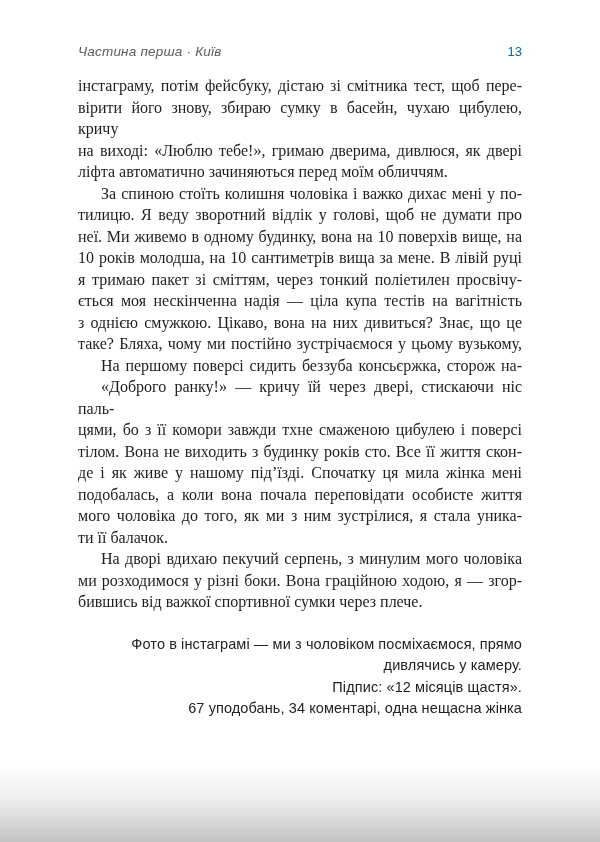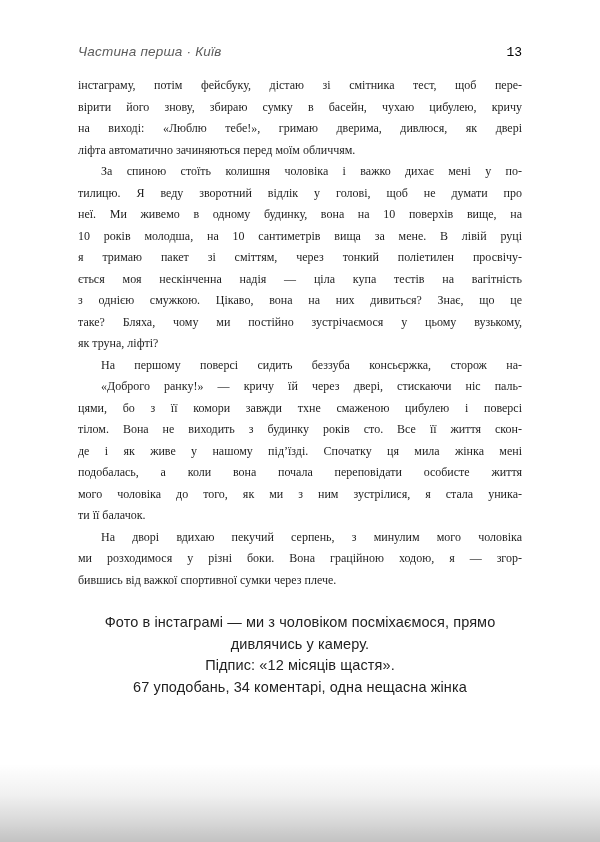--- a/index.html
+++ b/index.html
@@ -22,47 +22,47 @@
     padding-top: 44px;
     height: 16px;
     display: flex;
     justify-content: space-between;
     align-items: baseline;
     font-family: "Liberation Sans", sans-serif;
     font-size: 13.5px;
     color: #5c5c5c;
   }
   .head-title { font-style: italic; letter-spacing: 0.2px; }
-  .page-num   { font-style: normal; font-size: 13px; color: #000000; font-family: Liberation Mono, monospace; }
+  .page-num   { font-style: normal; font-size: 13px; color: #0369a1; }
 
   .body-text {
     margin-top: 15px;
     font-family: "Liberation Serif", serif;
-    font-size: 12px;
+    font-size: 16px;
     line-height: 21.5px;
     color: #1e1e1e;
   }
   .para { margin: 0; }
   .line {
     text-align: justify;
     text-align-last: justify;
     white-space: normal;
   }
   .line.last   { text-align-last: left; }
   .line.indent { text-indent: 23px; }
 
   .social-block {
     margin-top: 21px;
     font-family: "Liberation Sans", sans-serif;
     font-size: 14.5px;
     line-height: 21.5px;
     color: #222222;
     letter-spacing: 0.1px;
   }
-  .social-block .sline { text-align: center; }
+  .social-block .sline { text-align: right; }
 
   .bottom-fade {
     position: absolute;
     left: 0;
     bottom: 0;
     width: 600px;
     height: 78px;
     pointer-events: none;
     background: linear-gradient(to bottom,
       rgba(0,0,0,0) 0%,
@@ -90,21 +90,20 @@
       </div>
       <div class="para">
         <div class="line indent">За спиною стоїть колишня чоловіка і важко дихає мені у по-</div>
         <div class="line">тилицю. Я веду зворотний відлік у голові, щоб не думати про</div>
         <div class="line">неї. Ми живемо в одному будинку, вона на 10 поверхів вище, на</div>
         <div class="line">10 років молодша, на 10 сантиметрів вища за мене. В лівій руці</div>
         <div class="line">я тримаю пакет зі сміттям, через тонкий поліетилен просвічу-</div>
         <div class="line">ється моя нескінченна надія — ціла купа тестів на вагітність</div>
         <div class="line">з однією смужкою. Цікаво, вона на них дивиться? Знає, що це</div>
         <div class="line">таке? Бляха, чому ми постійно зустрічаємося у цьому вузькому,</div>
-        <div class="line last">як труна, ліфті?</div>
       </div>
       <div class="para">
         <div class="line indent">На першому поверсі сидить беззуба консьєржка, сторож на-</div>
       </div>
       <div class="para">
         <div class="line indent">«Доброго ранку!» — кричу їй через двері, стискаючи ніс паль-</div>
         <div class="line">цями, бо з її комори завжди тхне смаженою цибулею і поверсі</div>
         <div class="line">тілом. Вона не виходить з будинку років сто. Все її життя скон-</div>
         <div class="line">де і як живе у нашому під’їзді. Спочатку ця мила жінка мені</div>
         <div class="line">подобалась, а коли вона почала переповідати особисте життя</div>

